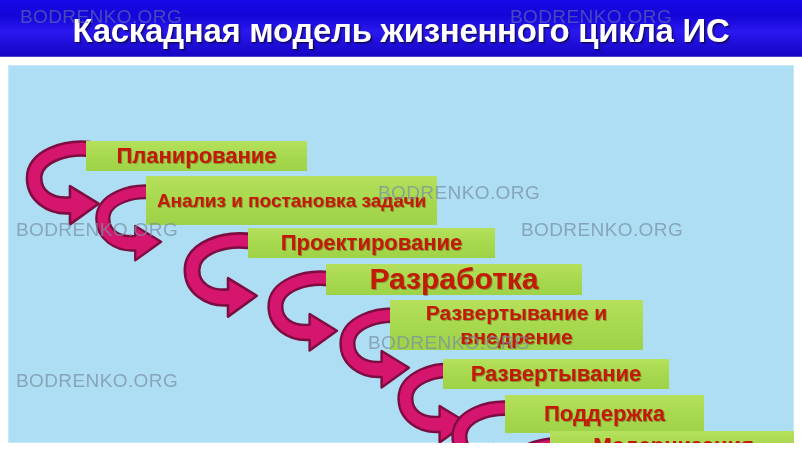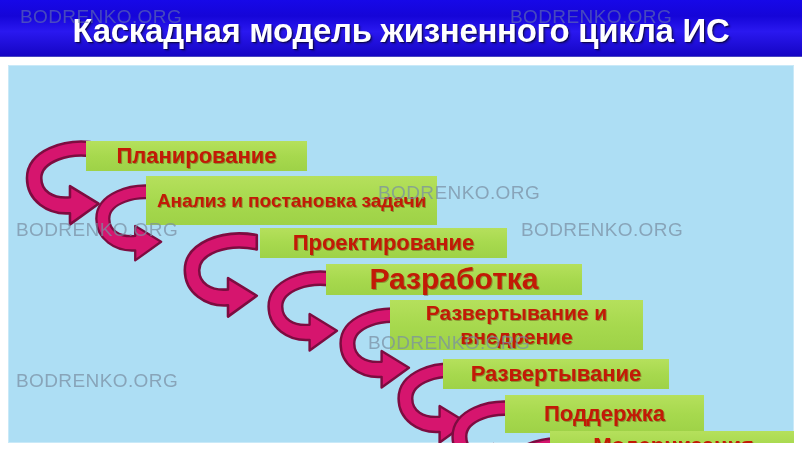--- a/index.html
+++ b/index.html
@@ -143,21 +143,21 @@
             </svg>
           </div>
         </div>
       <div id="stage-layer">
           <div class="stage" style="left: 78px; top: 76px; width: 221px; height: 30px; font-size: 22px;">
             <span>Планирование</span>
           </div>
           <div class="stage" style="left: 138px; top: 111px; width: 291px; height: 49px; font-size: 19px; padding: 0px 0; line-height: 1.12;">
             <span>Анализ и постановка задачи</span>
           </div>
-          <div class="stage" style="left: 252px; top: 163px; width: 247px; height: 30px; font-size: 22px; text-align: center;">
+          <div class="stage" style="left: 240px; top: 163px; width: 247px; height: 30px; font-size: 22px; text-align: center;">
             <span>Проектирование</span>
           </div>
           <div class="stage" style="left: 318px; top: 199px; width: 256px; height: 31px; font-size: 30px;">
             <span>Разработка</span>
           </div>
           <div class="stage" style="left: 382px; top: 235px; width: 253px; height: 50px; font-size: 21px; padding: 0px 12px; line-height: 1.12;">
             <span>Развертывание и внедрение</span>
           </div>
           <div class="stage" style="left: 435px; top: 294px; width: 226px; height: 30px; font-size: 22px;">
             <span>Развертывание</span>

